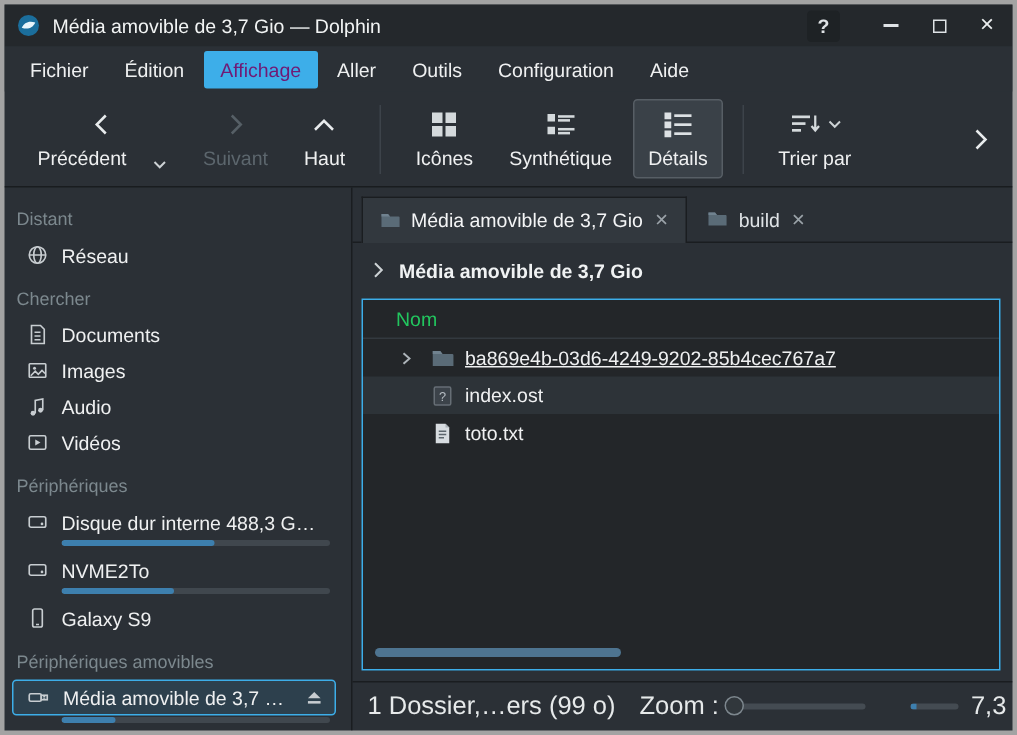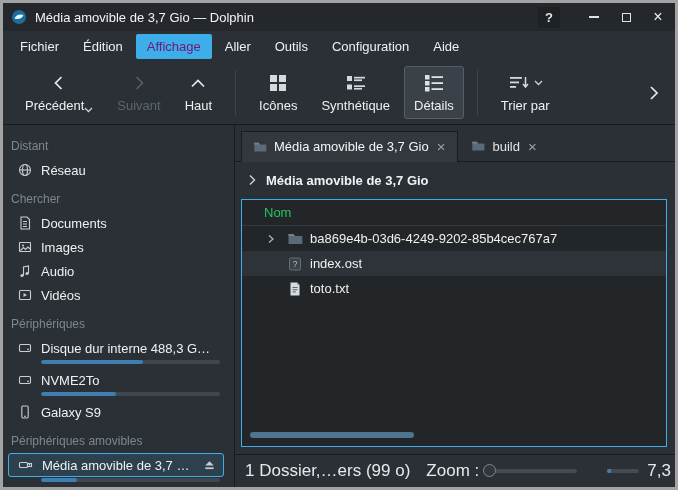--- a/index.html
+++ b/index.html
@@ -18,21 +18,21 @@
   .glyph-close { font-size:16px; line-height:1; color:#eceff0; }
 
   
   .menubar { height:30px; display:flex; align-items:center; padding:0 6px; font-size:13px; gap:2px; flex:none; background:#2b3036; }
   .menu-item { padding:5px 11px; border-radius:2px; color:#eff0f1; white-space:nowrap; }
   .menu-item.active { background:#3daee9; color:#701a75; }
 
   
   .toolbar { height:64px; display:flex; align-items:center; padding:0 10px 0 12px; gap:4px; border-bottom:1px solid #191c1f; flex:none; }
   .tool-btn { display:flex; flex-direction:column; align-items:center; justify-content:center; gap:4px; padding:5px 9px; font-size:13px; color:#eff0f1; border-radius:3px; border:1px solid transparent; white-space:nowrap; }
-  .tool-btn .labelrow { display:flex; align-items:flex-end; gap:0; }
+  .tool-btn .labelrow { display:flex; align-items:flex-end; gap:18px; }
   .tool-btn .iconrow { display:flex; align-items:center; gap:4px; height:22px; }
   .tool-btn.disabled { color:#5c666d; }
   .tool-btn.pressed { background:#3a4148; border-color:#575e65; }
   .tool-sep { width:1px; height:46px; background:#3d434a; margin:0 9px; flex:none; }
   .overflow-btn { margin-left:auto; padding:4px; }
 
   
   .content { flex:1; display:flex; min-height:0; }
 
   
@@ -55,21 +55,21 @@
   .tab-close { color:#9aa2a8; font-size:15px; line-height:1; padding:0 1px; }
 
   .crumbrow { height:36px; display:flex; align-items:center; gap:8px; padding:0 12px; font-size:13px; font-weight:bold; color:#f0f2f3; flex:none; }
 
   .view { flex:1; margin:1px 8px 7px 6px; border:1px solid #3daee9; background:#232629; position:relative; display:flex; flex-direction:column; min-height:0; }
   .view-header { height:26px; display:flex; align-items:center; padding-left:22px; font-size:13px; color:#22c55e; border-bottom:1px solid #33393f; flex:none; }
   .file-row { height:25px; display:flex; align-items:center; padding-left:24px; gap:7px; font-size:13px; color:#eff0f1; white-space:nowrap; }
   .file-row.highlighted { background:#2d3338; }
   .expand-slot { width:14px; height:14px; flex:none; display:flex; align-items:center; }
   .ficon { width:16px; height:16px; flex:none; }
-  .file-name.underlined { }
+  .file-name.underlined { text-decoration:underline; }
   .hscroll { position:absolute; left:8px; bottom:8px; width:164px; height:6px; border-radius:3px; background:#4e7490; }
 
   
   .statusbar { height:33px; border-top:1px solid #1a1d20; display:flex; align-items:center; padding:0 10px 0 10px; font-size:17px; color:#e6e9ea; gap:8px; flex:none; }
   .status-summary { white-space:nowrap; }
   .status-spacer { flex:1; }
   .zoom-label { white-space:nowrap; margin-right:2px; }
   .slider-track { width:88px; height:4px; background:#444b52; border-radius:2px; position:relative; flex:none; }
   .slider-fill { height:100%; background:#3daee9; border-radius:2px; position:relative; }
   .slider-handle { position:absolute; right:-7px; top:-5px; width:13px; height:13px; border-radius:50%; background:#31373c; border:1px solid #7d878e; }

